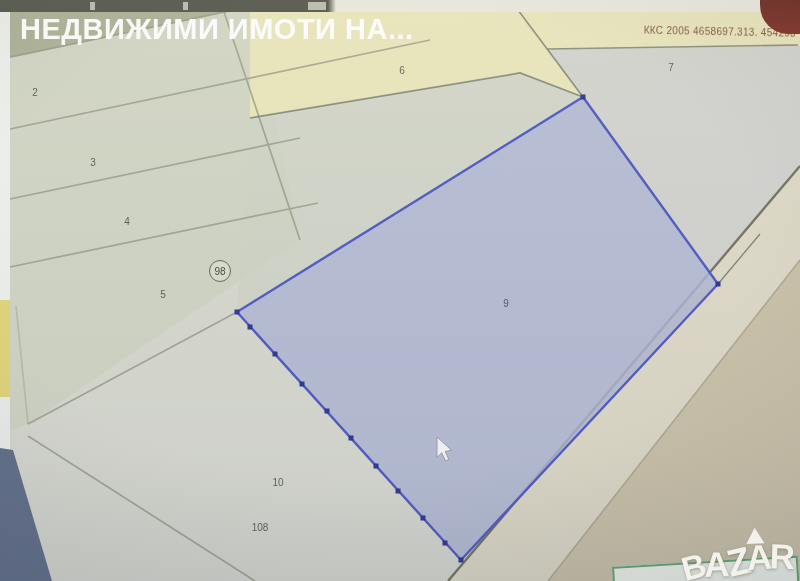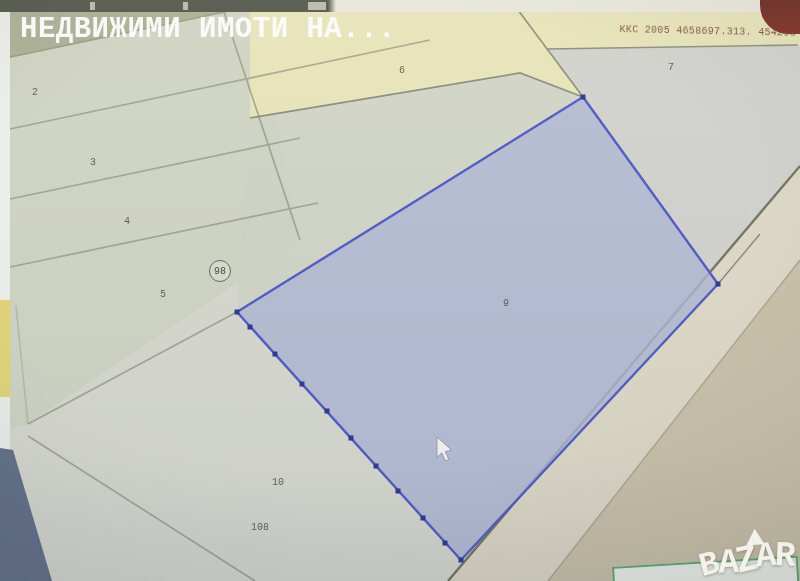--- a/index.html
+++ b/index.html
@@ -1,20 +1,20 @@
 <!DOCTYPE html>
 <html style="--map-base: #d5d7cd; --selection-fill: #a9b2d3; --selection-stroke: #4753c4; --selection-vertex: #232e8f; --parcel-yellow: #e7e4b4; --olive-region: #a6ab90; --corner-red: #77231b; --coordinate-text: #5e2218; --logo-white: #f2f1ec; --green-box-border: #58a468;"><head>
 <meta charset="utf-8">
 <style>
   html,body { margin:0; padding:0; background:#222; }
   * { box-sizing:border-box; }
   #photo {
     position:relative; width:800px; height:581px; overflow:hidden;
     background:var(--map-base,#d5d7cd);
-    font-family:Liberation Mono, monospace;
+    font-family:Liberation Sans, sans-serif;
   }
   
   #bezel { position:absolute; left:0; top:0; width:800px; height:12px;
     background:linear-gradient(90deg,#45493f 0,#45493f 41%,#e8e6de 42%,#e8e6de 100%); z-index:6; }
   .bezel-mark { position:absolute; top:2px; height:8px; background:#cfd2c6; opacity:.8; }
   #corner-red { position:absolute; right:0; top:0; width:40px; height:34px; z-index:7;
     background:linear-gradient(180deg,#5f1912,var(--corner-red,#77231b));
     border-bottom-left-radius:70% 85%; }
   
   #map-svg { position:absolute; left:0; top:0; filter:blur(.5px) saturate(.96); }

